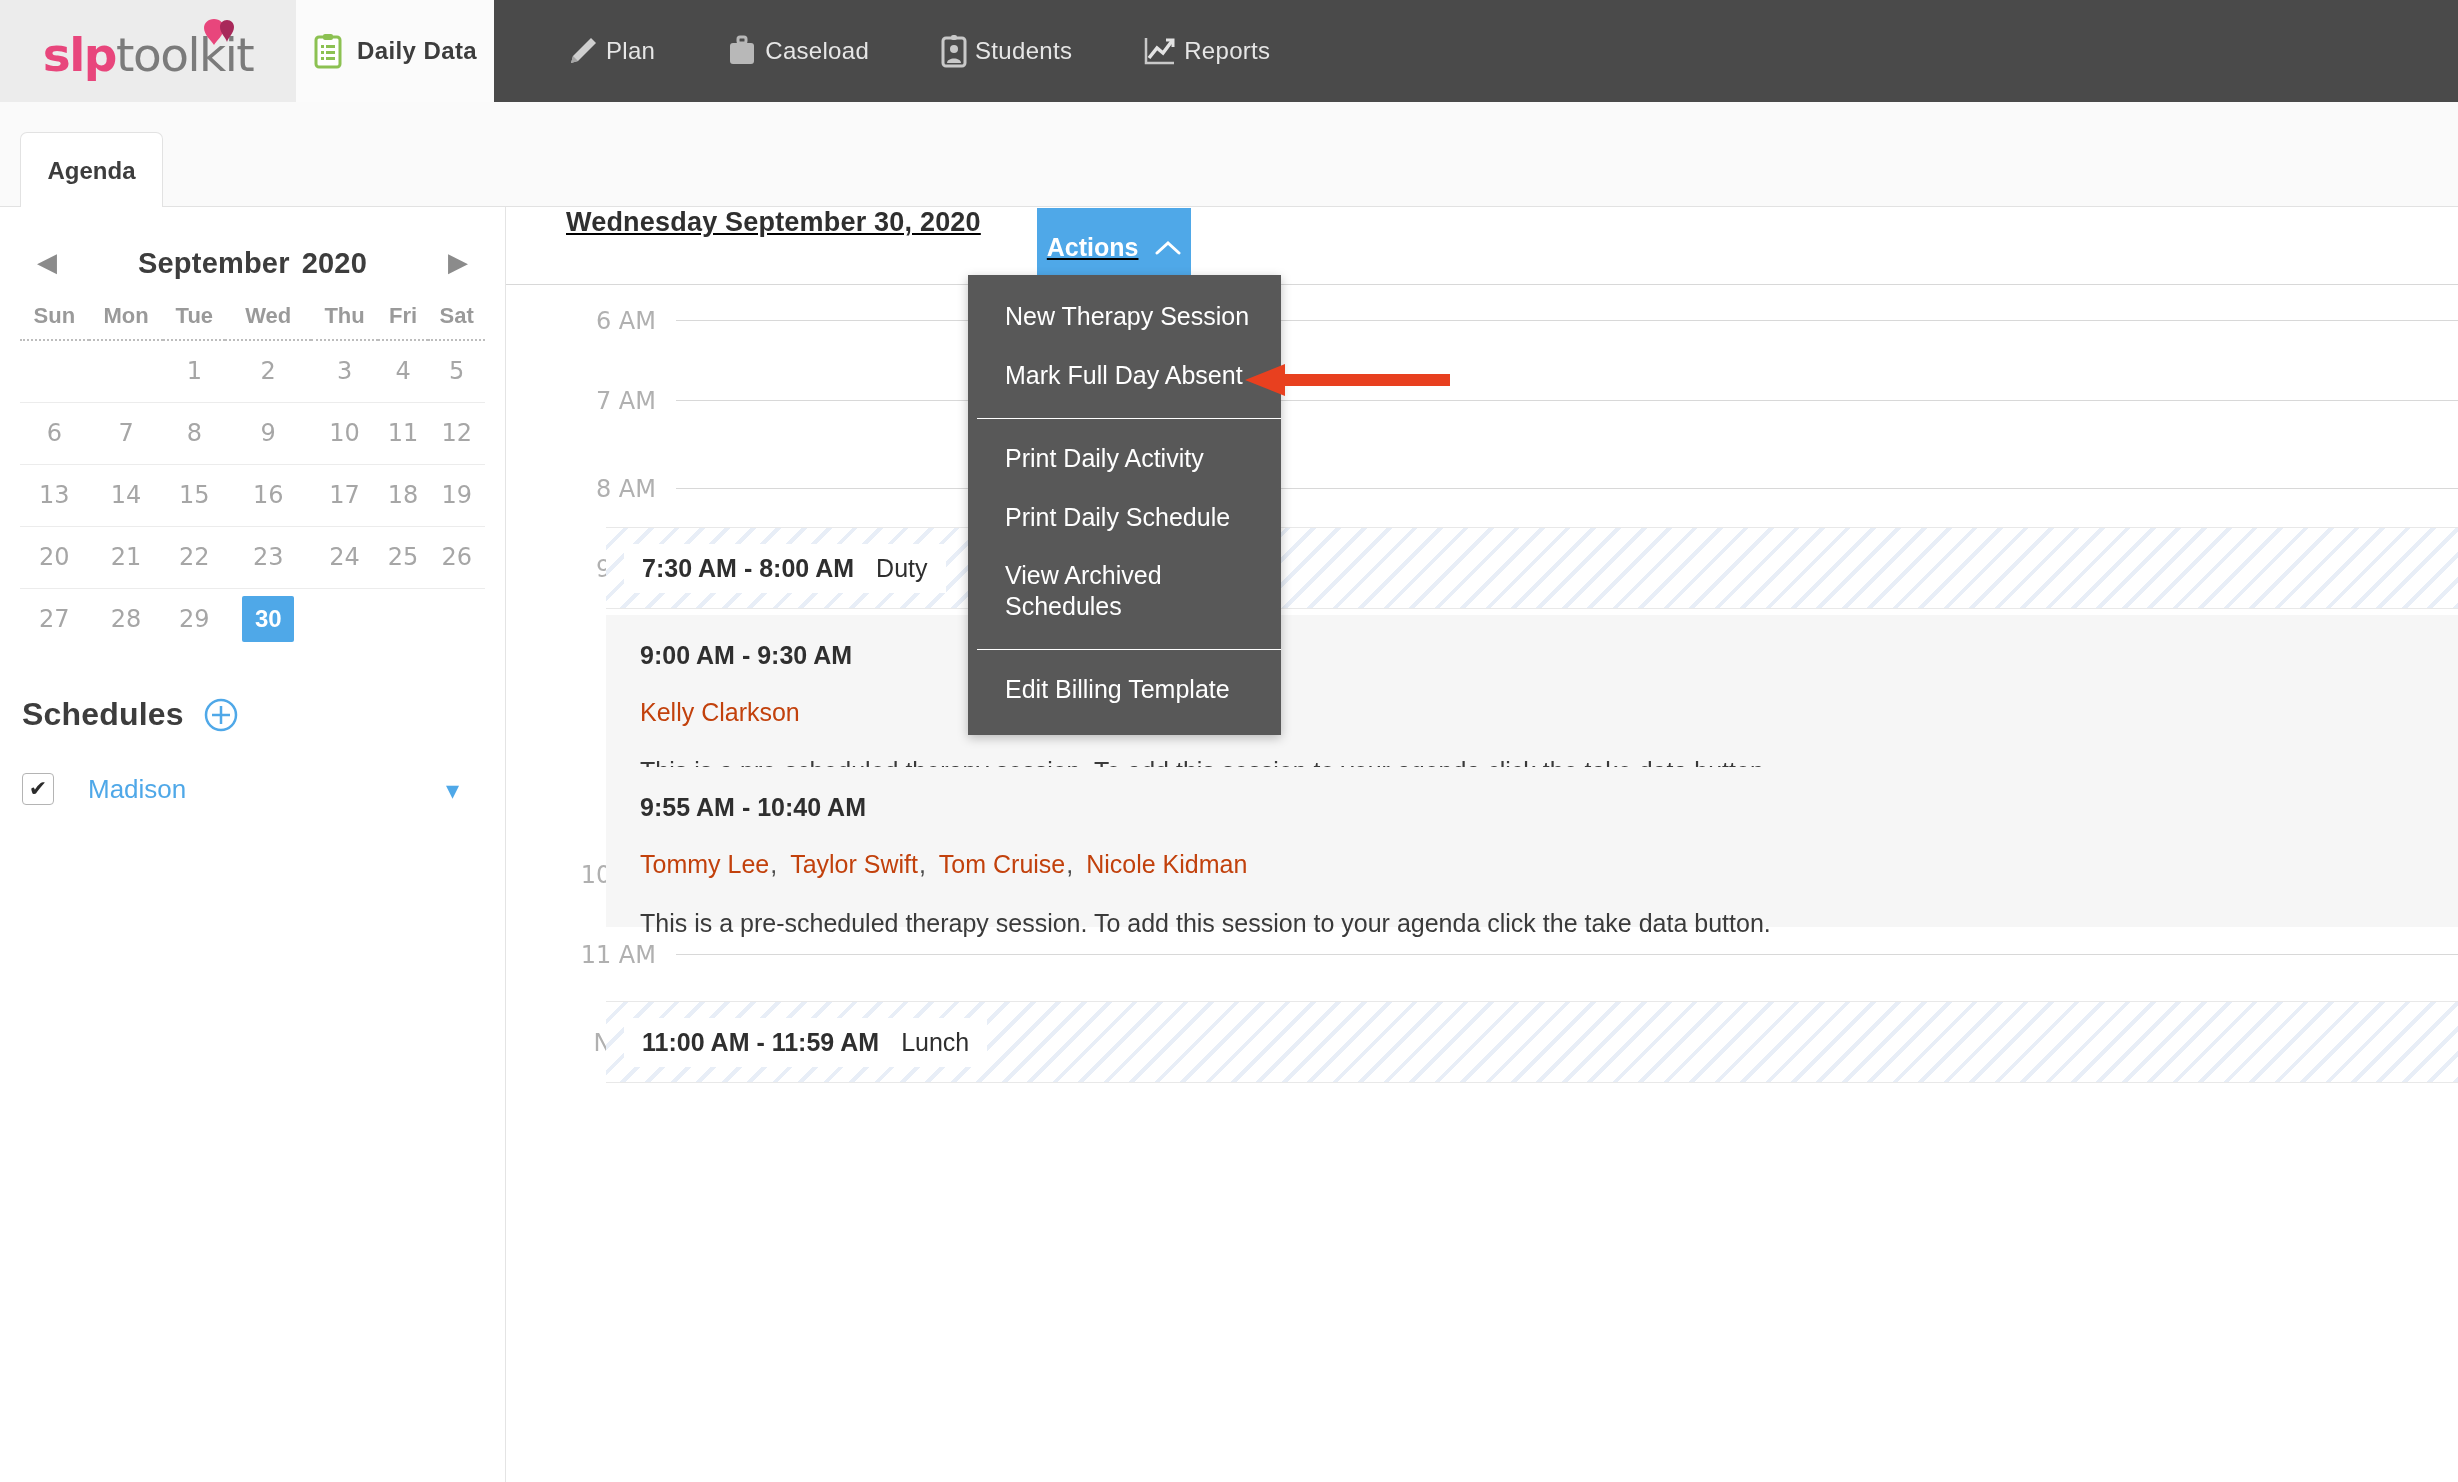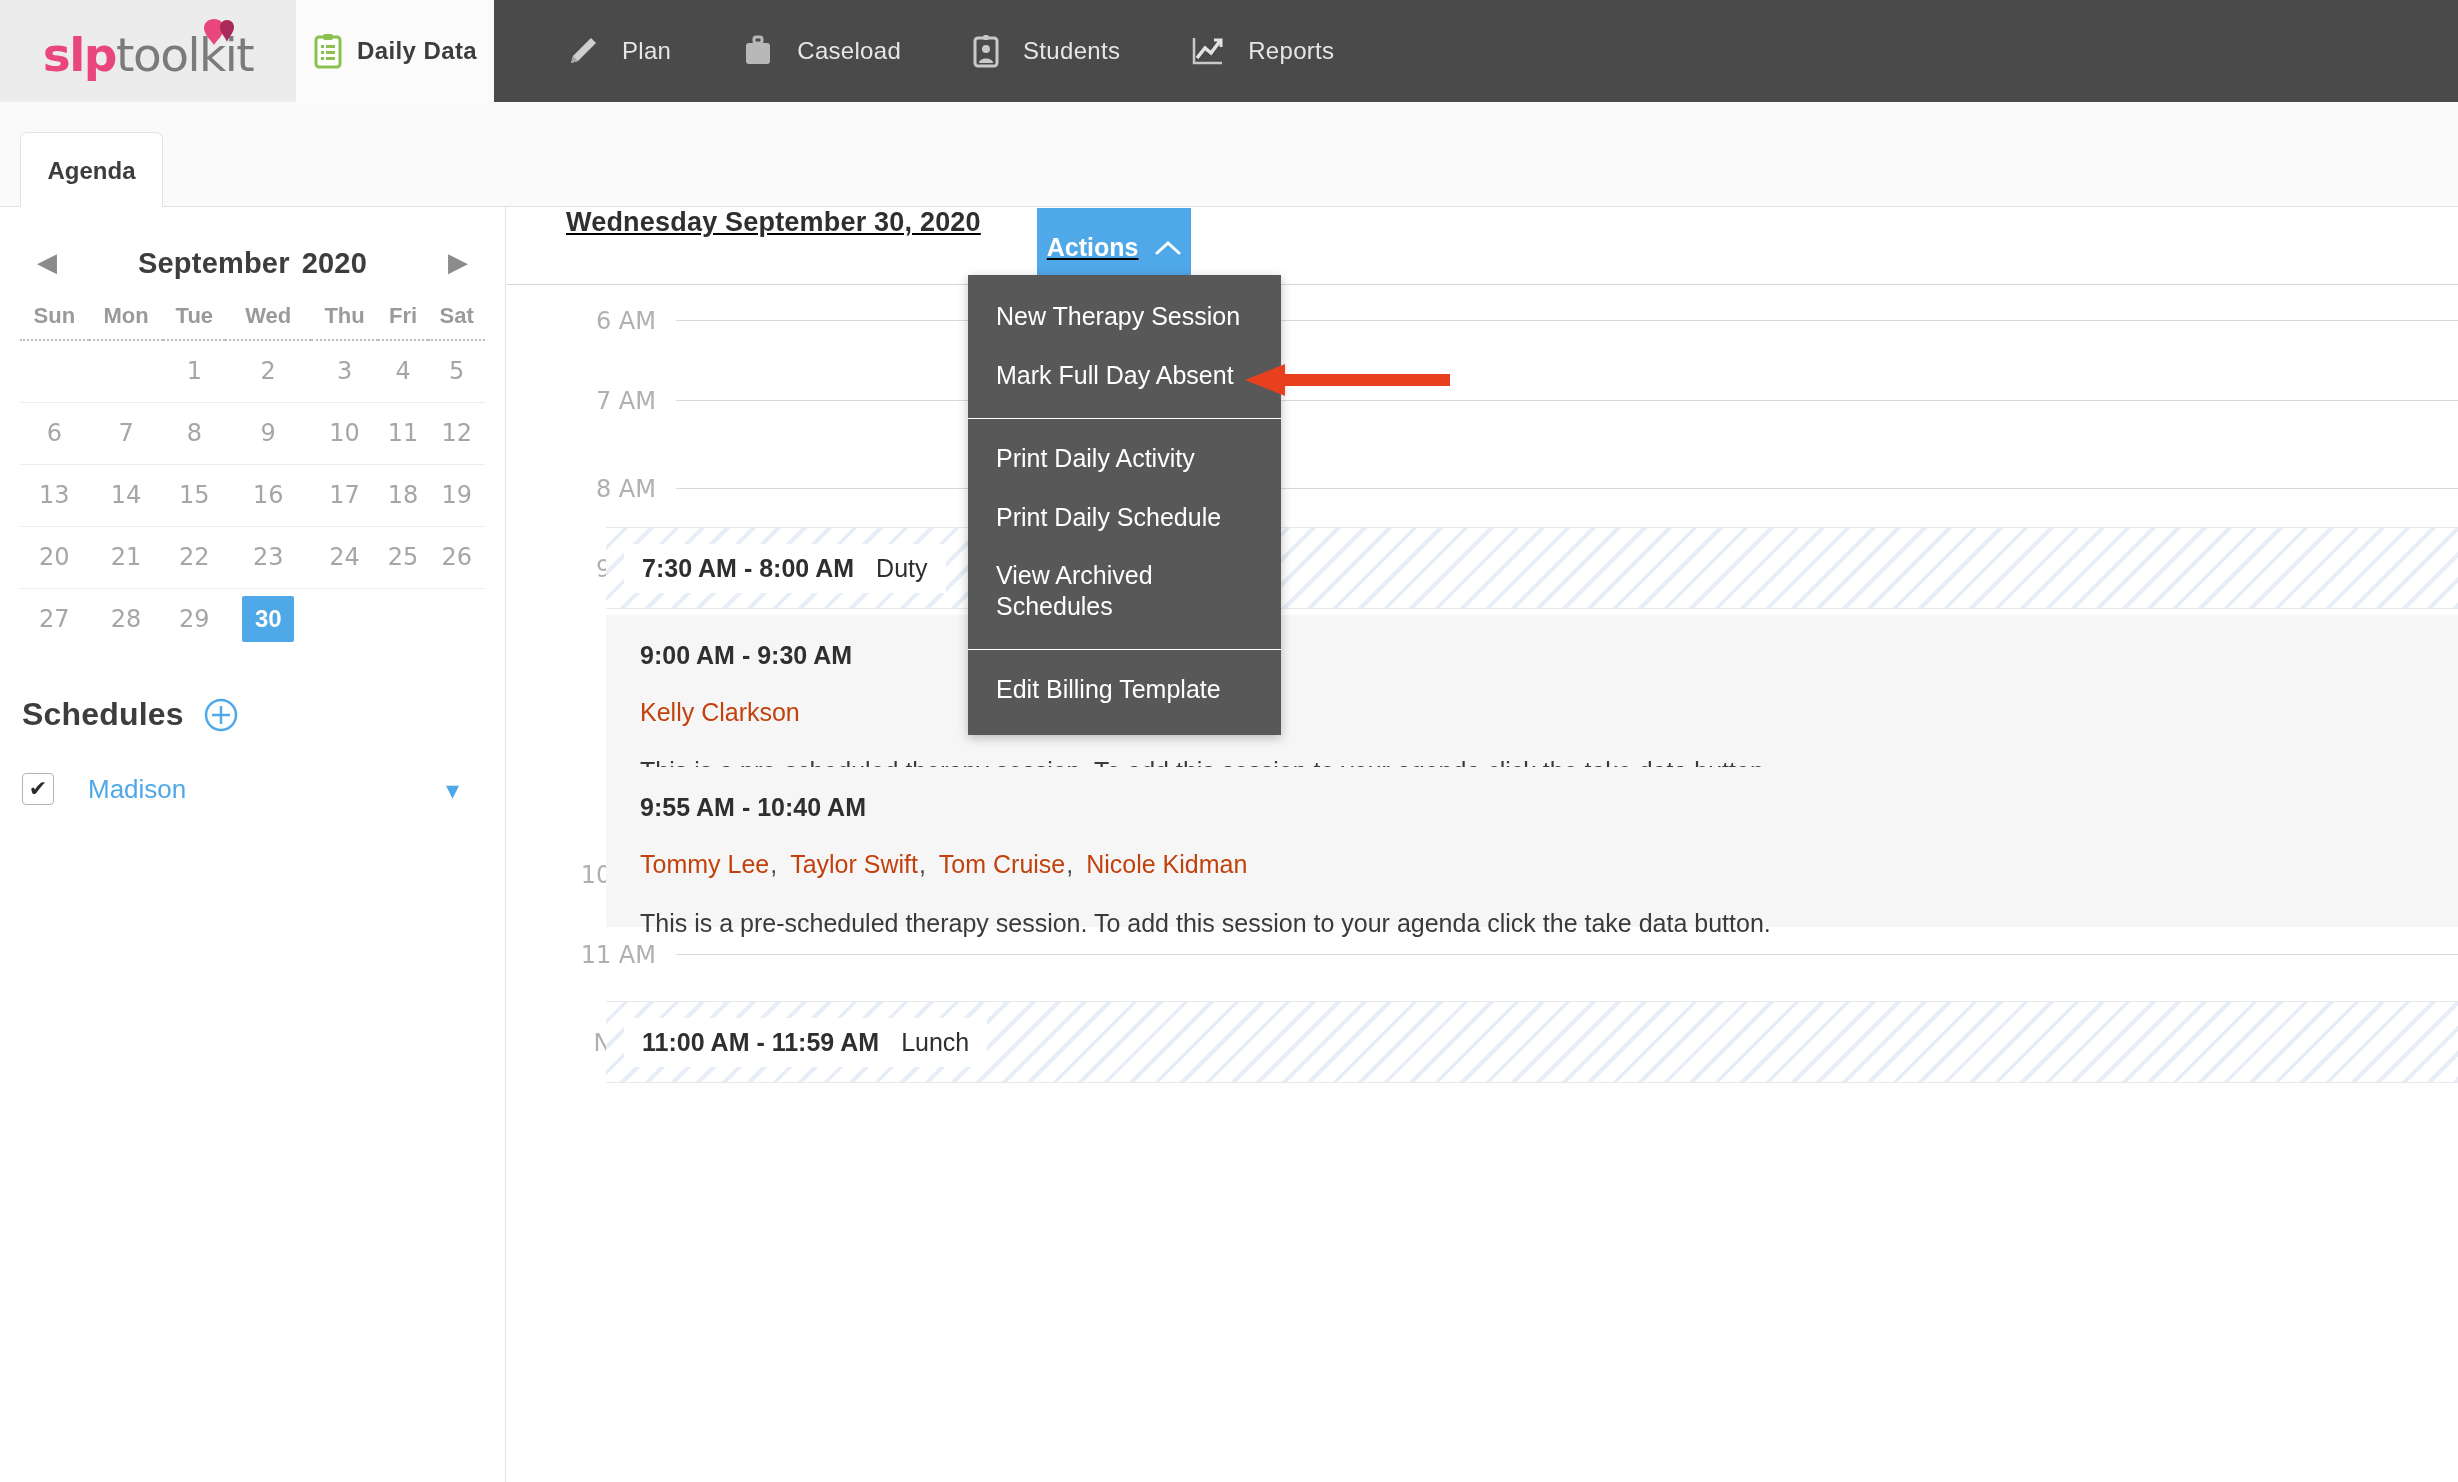--- a/index.html
+++ b/index.html
@@ -33,21 +33,21 @@
   .logo-heart { position: absolute; top: -4px; right: 16px; width: 34px; height: 30px; }
 
   .nav-active {
     width: 198px; height: 102px; background: #fbfbfb;
     display: flex; align-items: center; justify-content: center;
     gap: 14px;
   }
   .nav-active .nav-label { color: #3d3d3d; font-size: 24px; font-weight: 600; letter-spacing: .4px;}
   .nav-items { display: flex; align-items: center; height: 102px; padding-left: 38px; }
   .nav-item {
-    display: flex; align-items: center; gap: 24px;
+    display: flex; align-items: center; gap: 8px;
     padding: 0 36px; height: 102px; cursor: pointer;
   }
   .nav-item .nav-label { color: #e6e6e6; font-size: 24px; font-weight: 400; letter-spacing: .3px; }
   .nav-icon { display: flex; align-items: center; justify-content: center; }
 
   
   .tabbar {
     position: absolute; top: 102px; left: 0;
     width: 2458px; height: 105px;
     background: #fafafa;
@@ -198,21 +198,21 @@
   .s-students .sep { color: #4a4a4a; margin: 0 6px 0 1px; }
   .s-desc { margin-top: 30px; font-size: 25px; color: #3a3a3a; }
 
   
   .dropdown {
     position: absolute; z-index: 50;
     left: 968px; top: 275px;
     width: 313px;
     background: #585858;
     box-shadow: 0 3px 10px rgba(0,0,0,.25);
-    padding: 12px 0 16px 0;
+    padding: 12px 0 16px 9px;
   }
   .dd-item {
     padding: 14px 28px; color: #ffffff;
     font-size: 25px; line-height: 1.22; cursor: pointer;
   }
   .dd-sep { height: 1px; background: #ffffff; margin: 14px 0 10px 0; }
 
   
   .annot-arrow { position: absolute; z-index: 60; left: 1245px; top: 362px; }
 </style>

